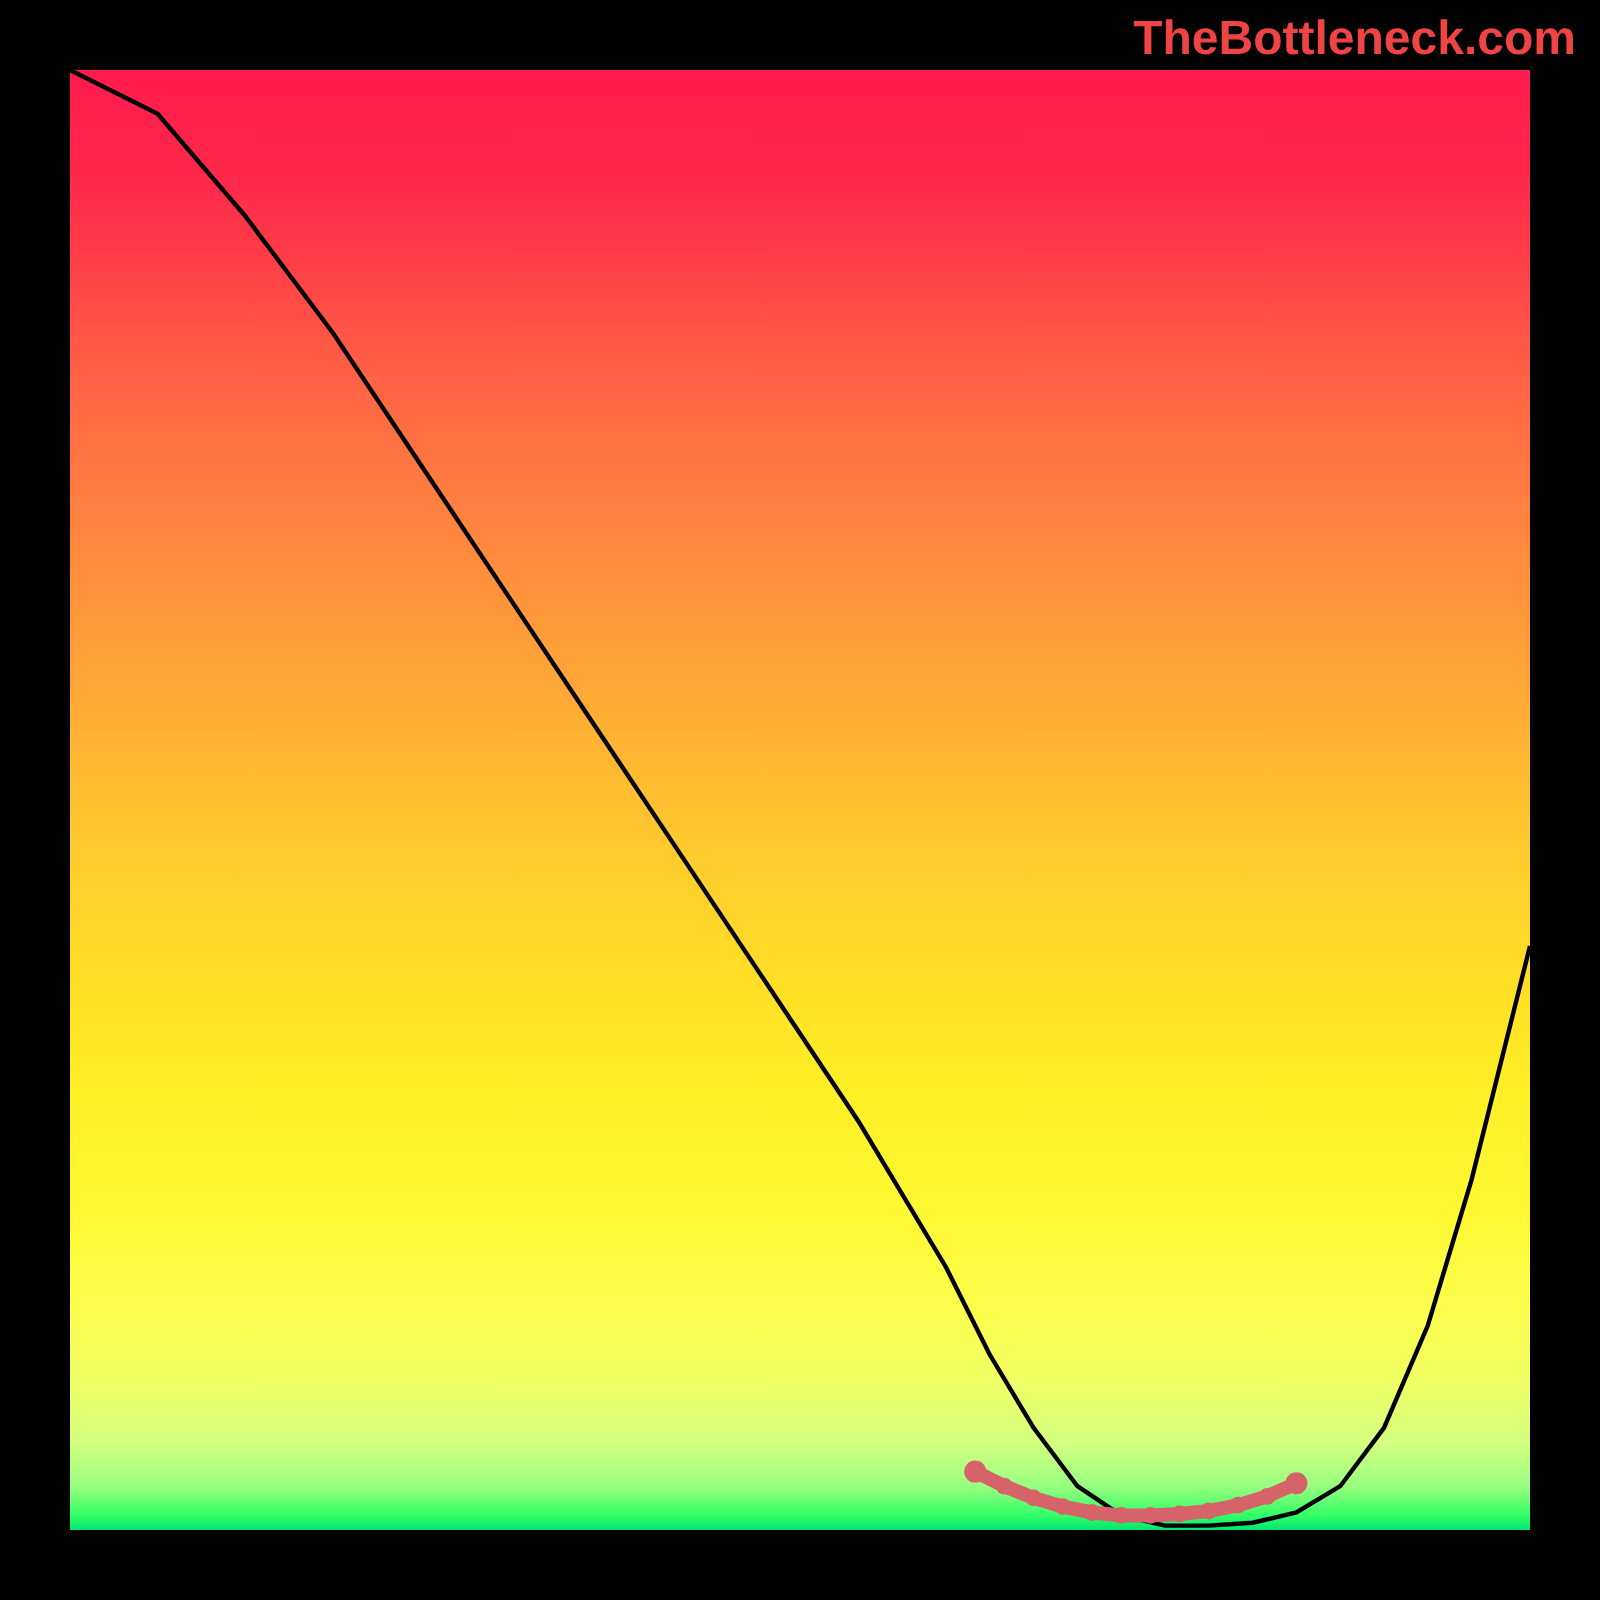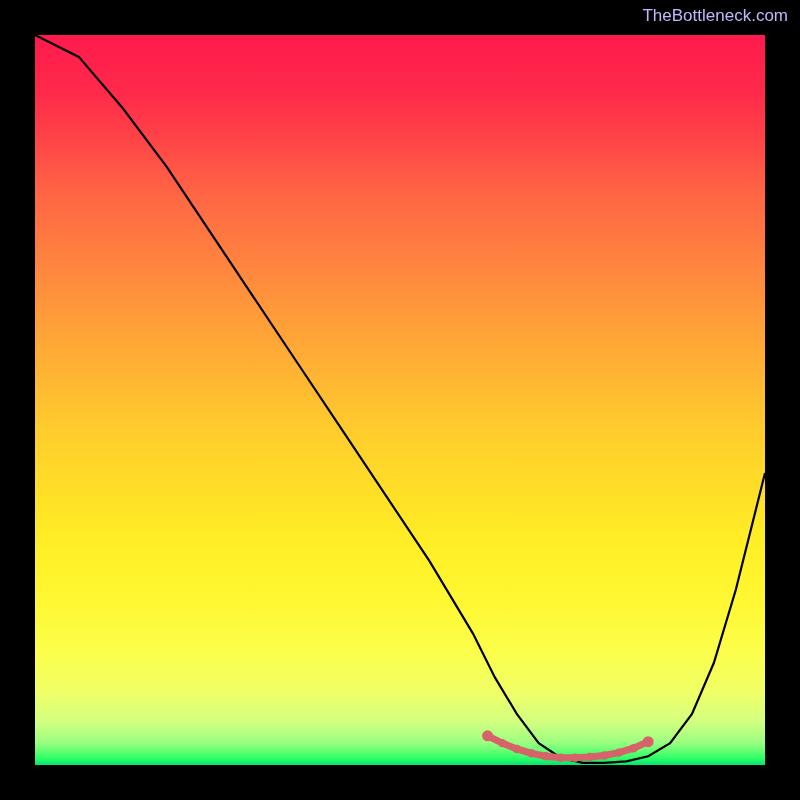--- a/index.html
+++ b/index.html
@@ -3,23 +3,23 @@
 <meta charset="utf-8">
 <style>
   * { margin: 0; padding: 0; box-sizing: border-box; }
   html, body { width: 800px; height: 800px; overflow: hidden; }
   body { background: #000; position: relative; font-family: Arial, sans-serif; }
   
   .watermark {
     position: absolute;
     top: 6px;
     right: 12px;
-    color: #c4b5fd;
-    font-size: 17px;
-    font-weight: normal;
+    color: #ef4444;
+    font-size: 24px;
+    font-weight: bold;
     z-index: 10;
   }
   
   .plot-area {
     position: absolute;
     left: 35px;
     top: 35px;
     width: 730px;
     height: 730px;
     overflow: hidden;

